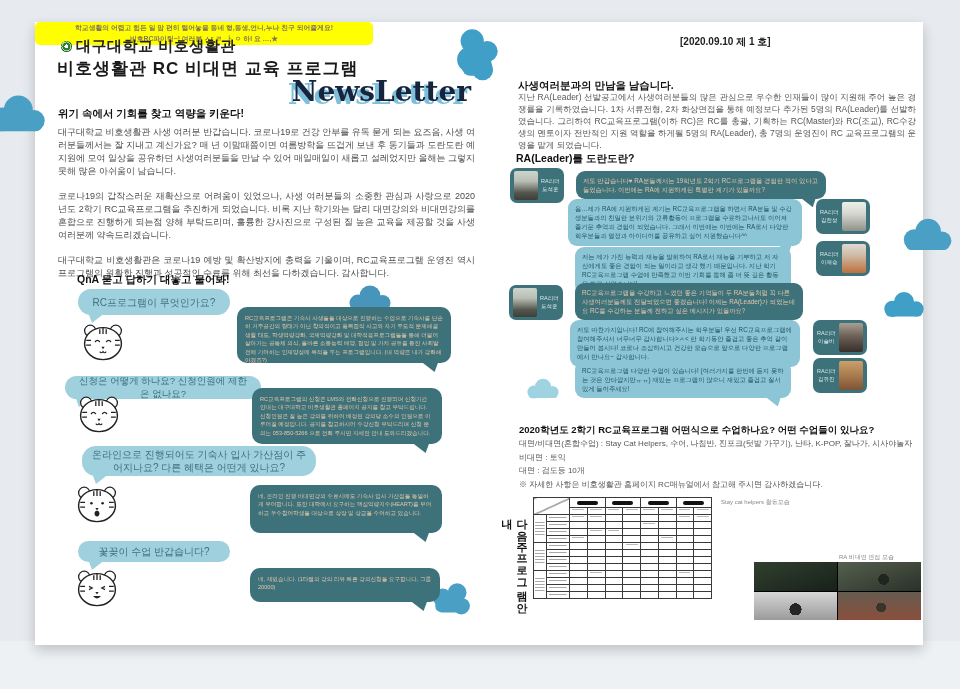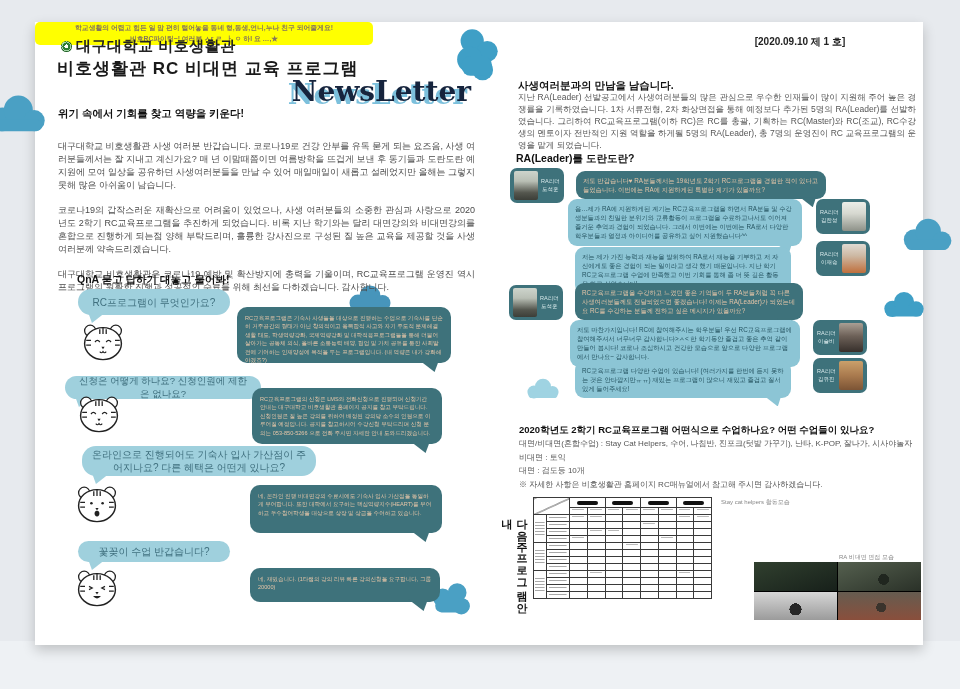--- a/index.html
+++ b/index.html
@@ -19,25 +19,25 @@
 
   
   .logo-row { left:26px; top:15px; display:flex; align-items:center; gap:4px; }
   .logo-ic { width:11px; height:11px; border-radius:50%;
     background: radial-gradient(circle at 50% 50%, #fff 0 2px, #2e7d32 2px 4px, #a5d6a7 4px 5px, #1b5e20 5px); }
   .logo-txt { font-size:15px; font-weight:bold; color:#222; letter-spacing:.5px; }
   .doc-title { left:22px; top:35px; font-size:17px; font-weight:bold; color:#1a1a1a; letter-spacing:1px; }
   .news-title { left:150px; top:53px; width:286px; text-align:right;
     font-family:"DejaVu Serif", serif; font-size:28px; font-weight:bold; color:#16243d;
     text-shadow:-4px 3px 0 #7cc0dc; }
-  .issue { left:645px; top:13px; width:240px; text-align:center; font-size:10px; font-weight:bold; color:#222; }
+  .issue { left:645px; top:13px; width:240px; text-align:left; font-size:10px; font-weight:bold; color:#222; }
 
   
   .intro { left:23px; top:85px; width:417px; }
-  .h-sm { font-size:10.5px; font-weight:bold; color:#111; margin-bottom:19px; }
+  .h-sm { font-size:10.5px; font-weight:bold; color:#111; margin-bottom:5px; }
   .intro p { font-size:9px; line-height:1.44; color:#4a4a4a; margin-bottom:12px; text-align:justify; }
 
   
   .qna-h { left:42px; top:251px; font-size:10.5px; font-weight:bold; color:#111; }
   .qb { position:absolute; background:#9fd0dd; border-radius:14px; color:#3f6f7e;
         font-size:10px; display:flex; align-items:center; justify-content:center;
         text-align:center; line-height:1.3; padding:2px 10px; z-index:2; }
   .qb::after { content:""; position:absolute; left:10px; bottom:-8px; width:18px; height:11px;
         background:#9fd0dd; clip-path:polygon(0 0,100% 0,22% 100%); }
   .ab { position:absolute; background:#3e727b; border-radius:10px; color:#e6c6a8;

